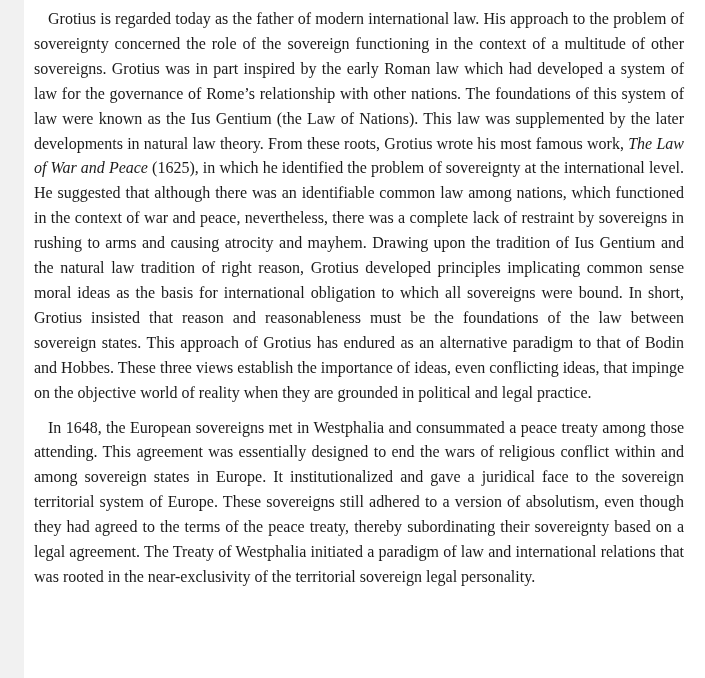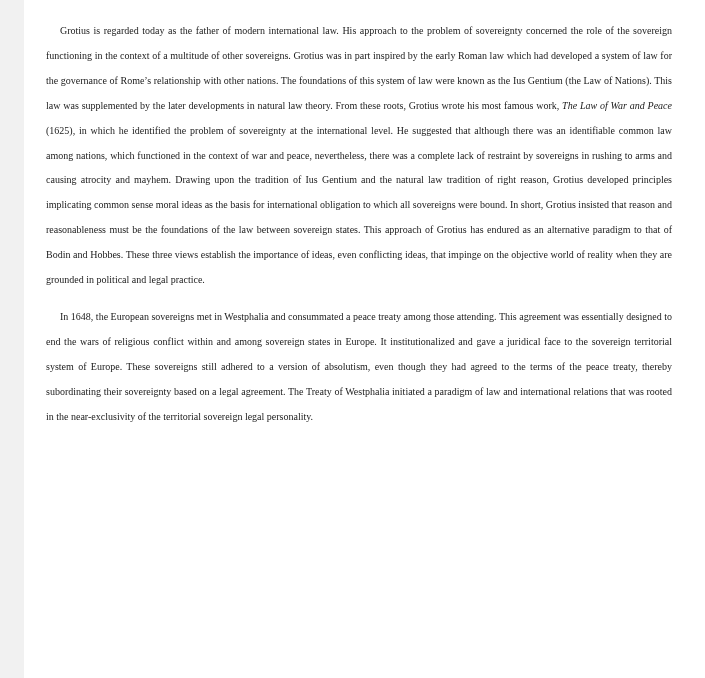--- a/index.html
+++ b/index.html
@@ -10,21 +10,21 @@
     color: #1a1a1a;
   }
   .page {
     position: absolute; left: 24px; top: 0; width: 681px; height: 678px;
     background: #ffffff;
   }
   .content {
     position: absolute; left: 10px; top: 7px; width: 650px;
   }
   p {
-    margin: 12px; font-size: 10px; line-height: 24.9px;
+    margin: 0; font-size: 16px; line-height: 24.9px;
     text-align: justify; text-indent: 14px;
   }
   p.p1 { margin-bottom: 10px; }
   em { font-style: italic; }
 </style>
 </head>
 <body>
 
 <div class="page">
   <div class="content">

